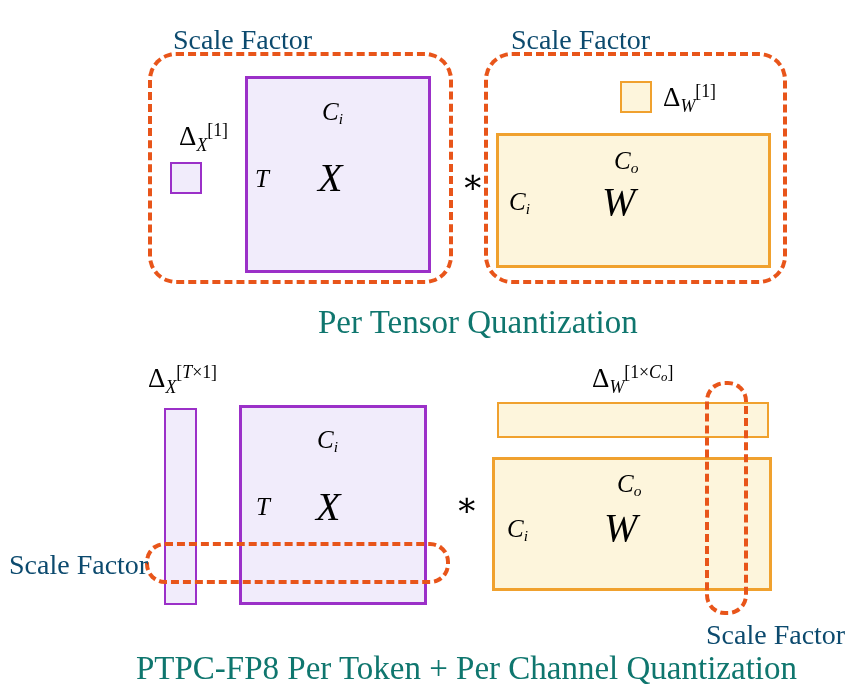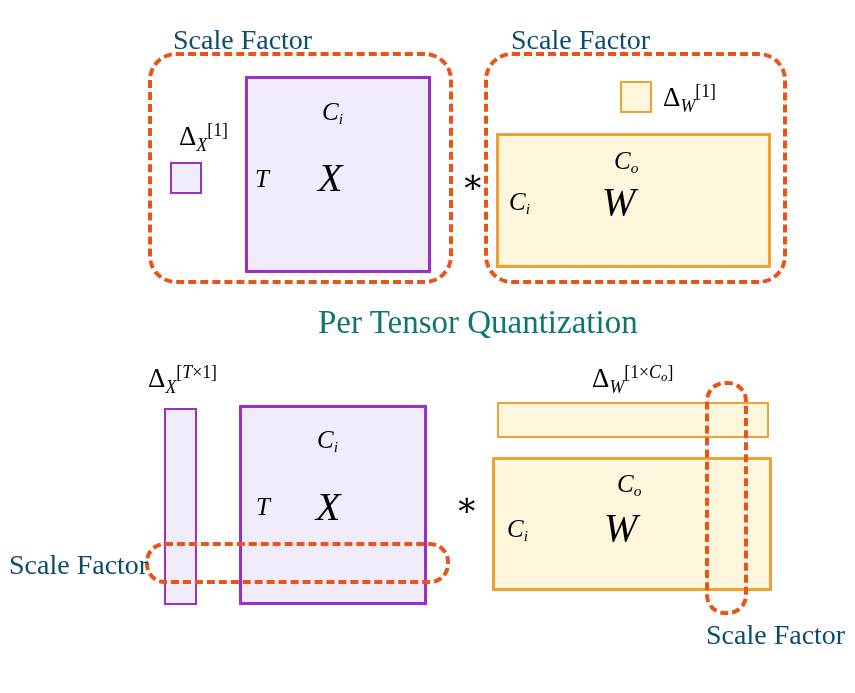--- a/index.html
+++ b/index.html
@@ -207,14 +207,15 @@
   <div class="label dim-label" style="left:507px; top:516px;">
     <span class="mathvar">C</span><sub>i</sub>
   </div>
 
   <div class="label big-var" style="left:604px; top:508px;">W</div>
 
   <div class="dashed-region" style="left:705px; top:381px; width:43px; height:234px; border-radius:20px;"></div>
 
   <div class="scale-label" style="left:706px; top:621px;">Scale Factor</div>
 
+  <div class="caption" style="left:136px; top:652px;">PTPC-FP8 Per Token + Per Channel Quantization</div>
 
 </div>
 
 </body></html>

